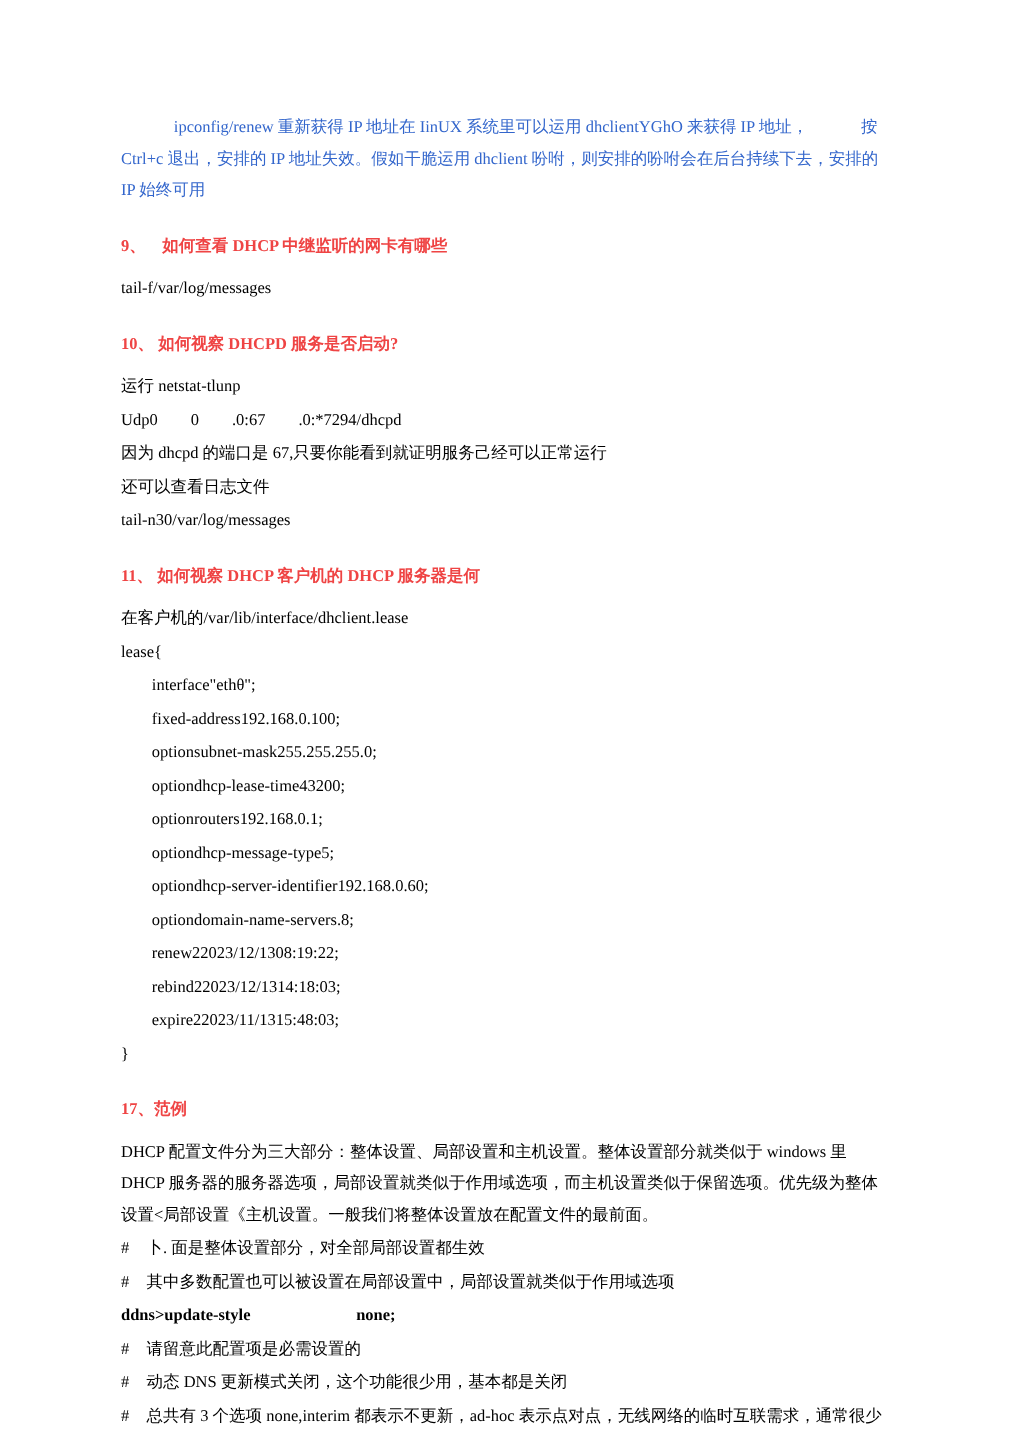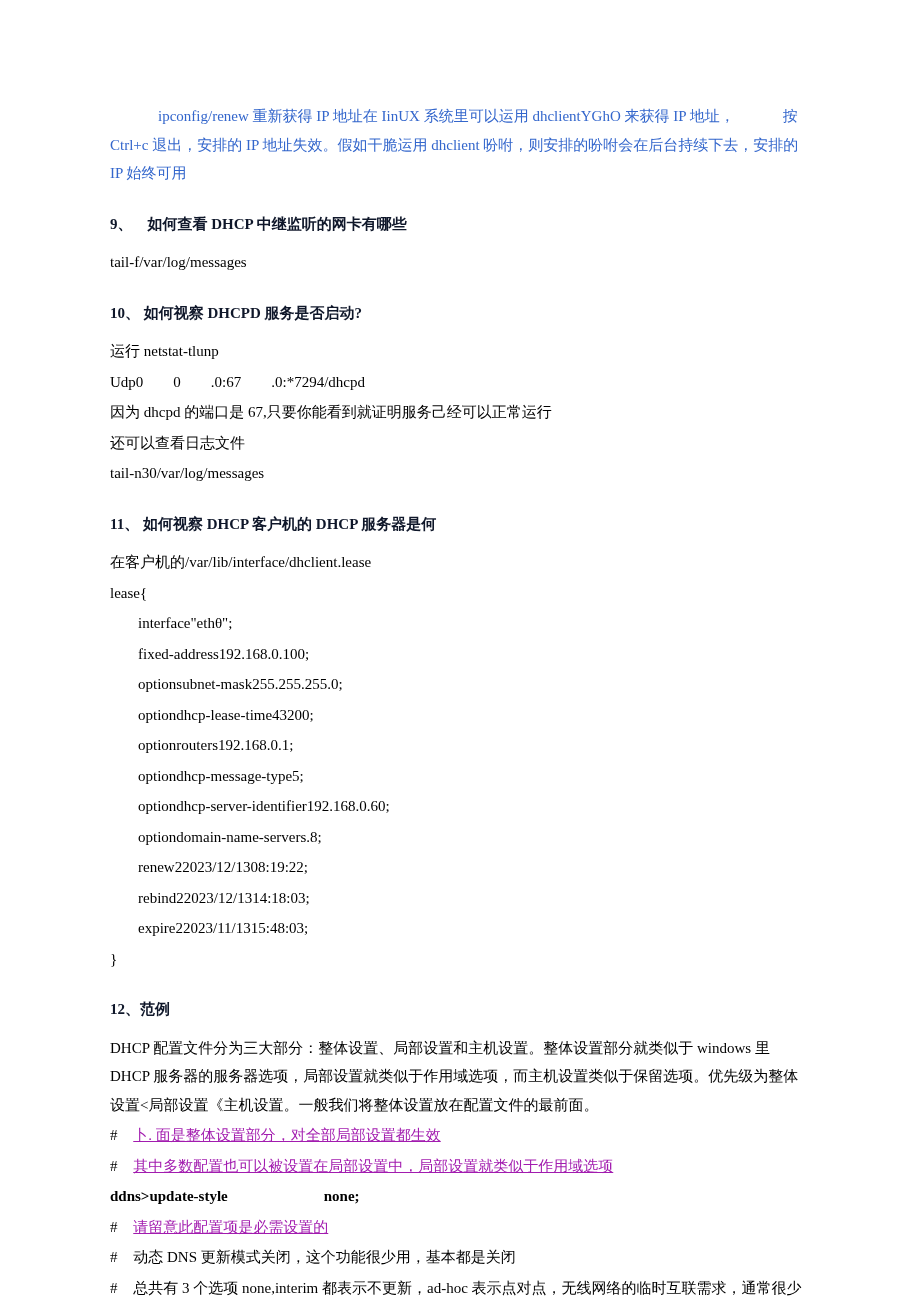--- a/index.html
+++ b/index.html
@@ -8,29 +8,29 @@
     line-height: 1.9;
     color: #000;
     background: #fff;
     max-width: 920px;
     margin: 0 auto;
     padding: 100px 110px 60px 110px;
     box-sizing: border-box;
   }
   .blue-text { color: #3366cc; margin-left: 48px; }
   .heading {
-    color: #0f172a;
+    color: #ef4444;
     font-weight: bold;
     font-size: 15px;
     margin-top: 22px;
     margin-bottom: 10px;
   }
   .body-line { margin: 2px 0; }
   .indent1 { padding-left: 28px; }
-  .red-text { color: #a21caf; text-decoration: underline; }
+  .red-text { color: #000000; }
   .hash-line { margin: 2px 0; }
   .hash-line .hash { margin-right: 12px; }
   .config-line { font-weight: bold; }
   .config-line .col1 { display: inline-block; width: 210px; }
   .config-line .col2 { display: inline-block; }
 </style>
 </head>
 <body>
 
 <div class="body-line">
@@ -56,21 +56,21 @@
 <div class="body-line indent1">optiondhcp-lease-time43200;</div>
 <div class="body-line indent1">optionrouters192.168.0.1;</div>
 <div class="body-line indent1">optiondhcp-message-type5;</div>
 <div class="body-line indent1">optiondhcp-server-identifier192.168.0.60;</div>
 <div class="body-line indent1">optiondomain-name-servers.8;</div>
 <div class="body-line indent1">renew22023/12/1308:19:22;</div>
 <div class="body-line indent1">rebind22023/12/1314:18:03;</div>
 <div class="body-line indent1">expire22023/11/1315:48:03;</div>
 <div class="body-line">}</div>
 
-<div class="heading">12、范例</div>
+<div class="heading">17、范例</div>
 <div class="body-line">DHCP 配置文件分为三大部分：整体设置、局部设置和主机设置。整体设置部分就类似于 windows 里 DHCP 服务器的服务器选项，局部设置就类似于作用域选项，而主机设置类似于保留选项。优先级为整体设置&lt;局部设置《主机设置。一般我们将整体设置放在配置文件的最前面。</div>
 
 <div class="hash-line">
   <span class="hash">#</span>
   <span class="red-text">卜. 面是整体设置部分，对全部局部设置都生效</span>
 </div>
 <div class="hash-line">
   <span class="hash">#</span>
   <span class="red-text">其中多数配置也可以被设置在局部设置中，局部设置就类似于作用域选项</span>
 </div>

